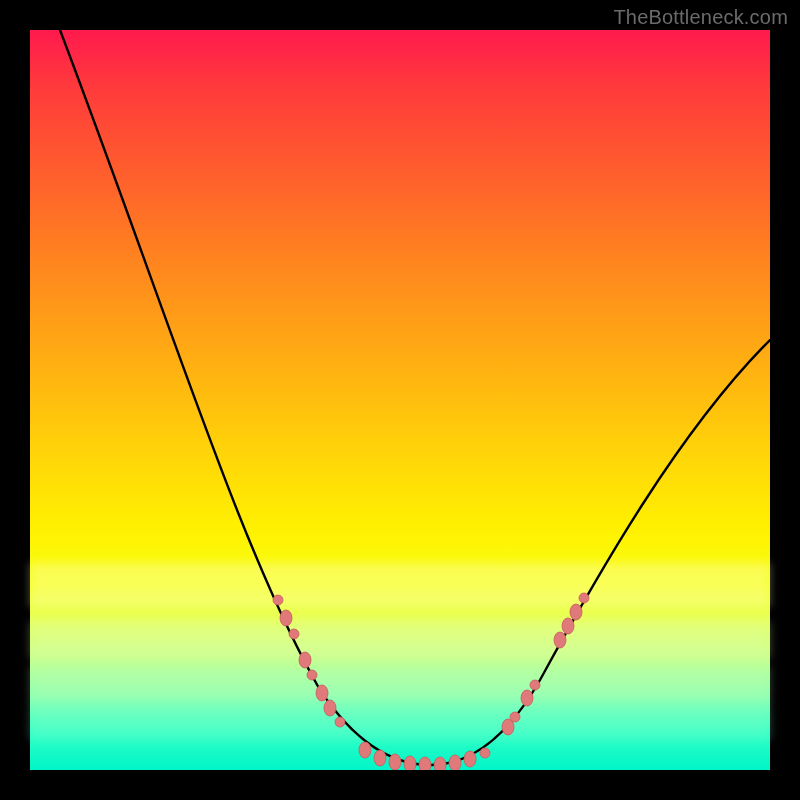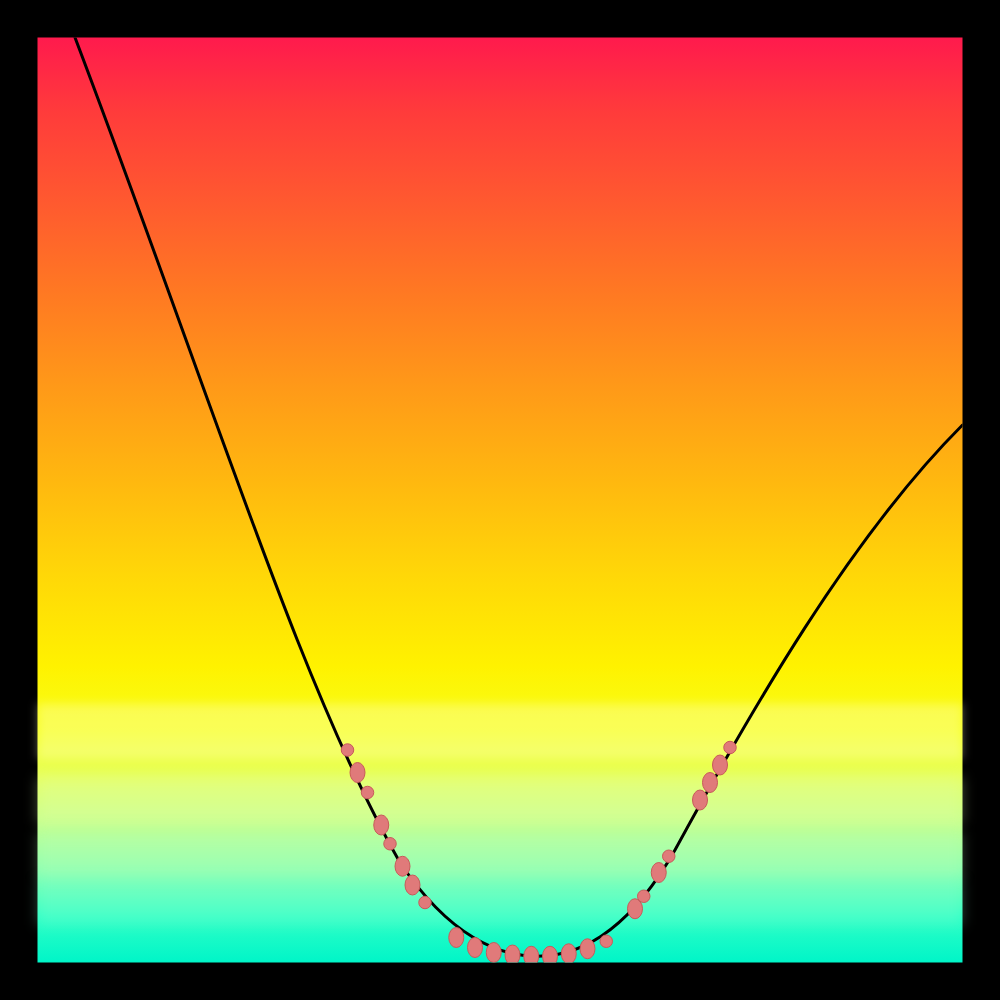--- a/index.html
+++ b/index.html
@@ -107,13 +107,14 @@
           <ellipse cx="497" cy="668" rx="6" ry="8" fill="#e07a7a" stroke="#c85a5a" stroke-width="0.8"></ellipse>
           <ellipse cx="505" cy="655" rx="5" ry="5" fill="#e07a7a" stroke="#c85a5a" stroke-width="0.8"></ellipse>
           <ellipse cx="530" cy="610" rx="6" ry="8" fill="#e07a7a" stroke="#c85a5a" stroke-width="0.8"></ellipse>
           <ellipse cx="538" cy="596" rx="6" ry="8" fill="#e07a7a" stroke="#c85a5a" stroke-width="0.8"></ellipse>
           <ellipse cx="546" cy="582" rx="6" ry="8" fill="#e07a7a" stroke="#c85a5a" stroke-width="0.8"></ellipse>
           <ellipse cx="554" cy="568" rx="5" ry="5" fill="#e07a7a" stroke="#c85a5a" stroke-width="0.8"></ellipse>
         </g>
     </svg>
   </div>
 
+  <div class="watermark">TheBottleneck.com</div>
 </div>
 
 </body></html>

